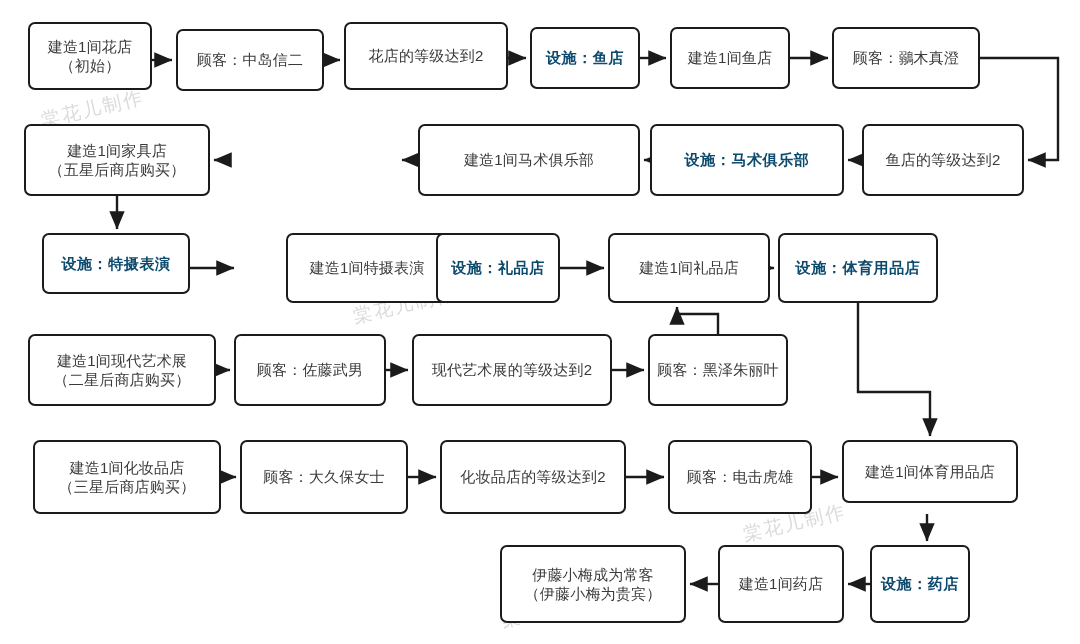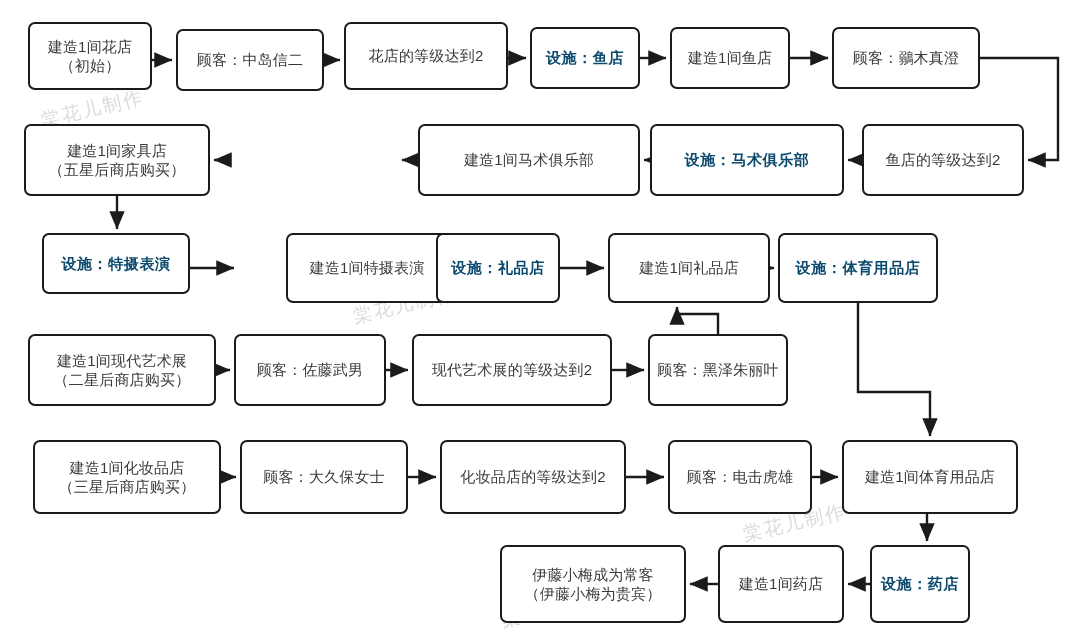--- a/index.html
+++ b/index.html
@@ -162,21 +162,21 @@
     </div>
     <div class="node" style="left: 240px; top: 440px; width: 168px; height: 74px;">
       <span class="txt">顾客：大久保女士</span>
     </div>
     <div class="node" style="left: 440px; top: 440px; width: 186px; height: 74px;">
       <span class="txt">化妆品店的等级达到2</span>
     </div>
     <div class="node" style="left: 668px; top: 440px; width: 144px; height: 74px;">
       <span class="txt">顾客：电击虎雄</span>
     </div>
-    <div class="node" style="left: 842px; top: 440px; width: 176px; height: 74px;">
+    <div class="node" style="left: 842px; top: 440px; width: 176px; height: 63px;">
       <span class="txt">建造1间体育用品店</span>
     </div>
     <div class="node" style="left: 500px; top: 545px; width: 186px; height: 78px;">
       <span class="txt">伊藤小梅成为常客
 （伊藤小梅为贵宾）</span>
     </div>
     <div class="node" style="left: 718px; top: 545px; width: 126px; height: 78px;">
       <span class="txt">建造1间药店</span>
     </div>
     <div class="node red" style="left: 870px; top: 545px; width: 100px; height: 78px;">

